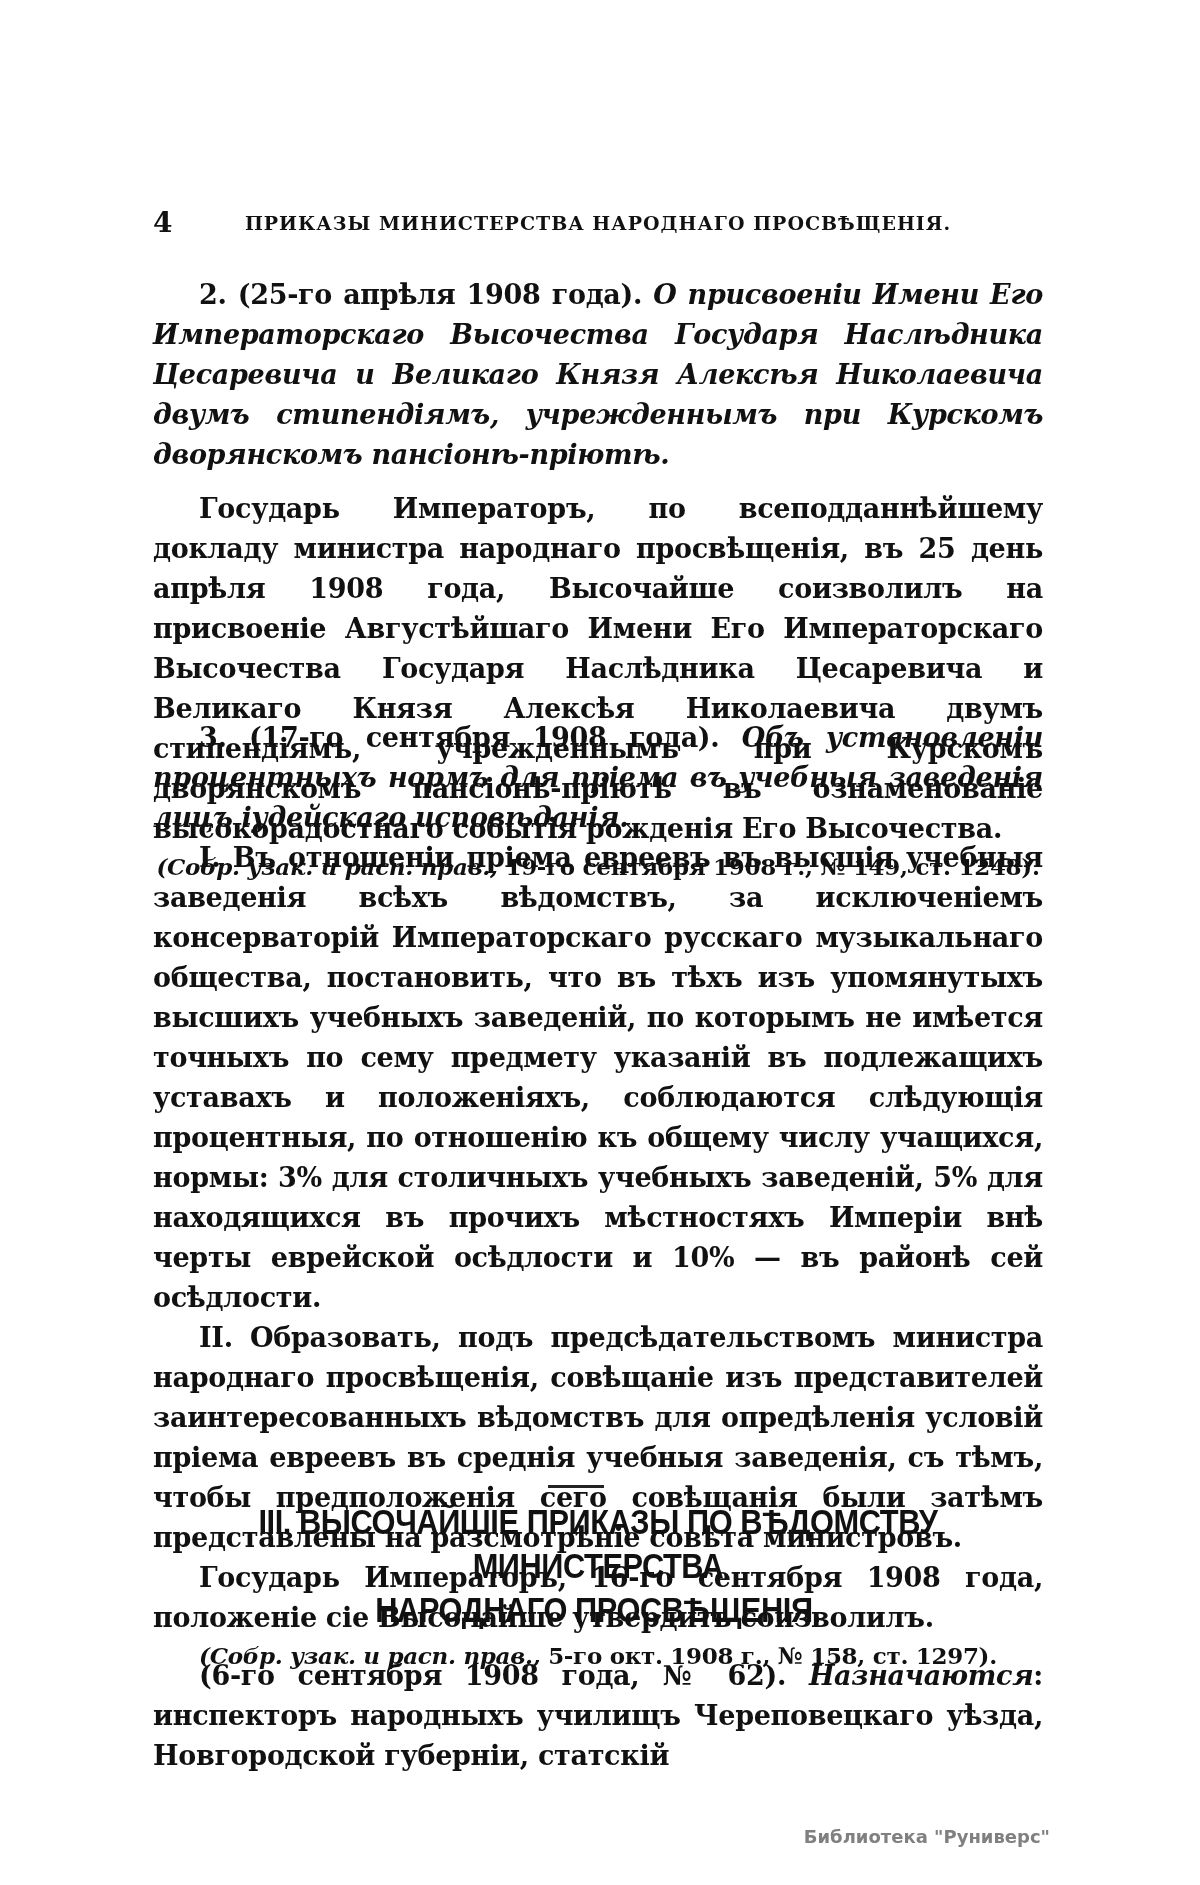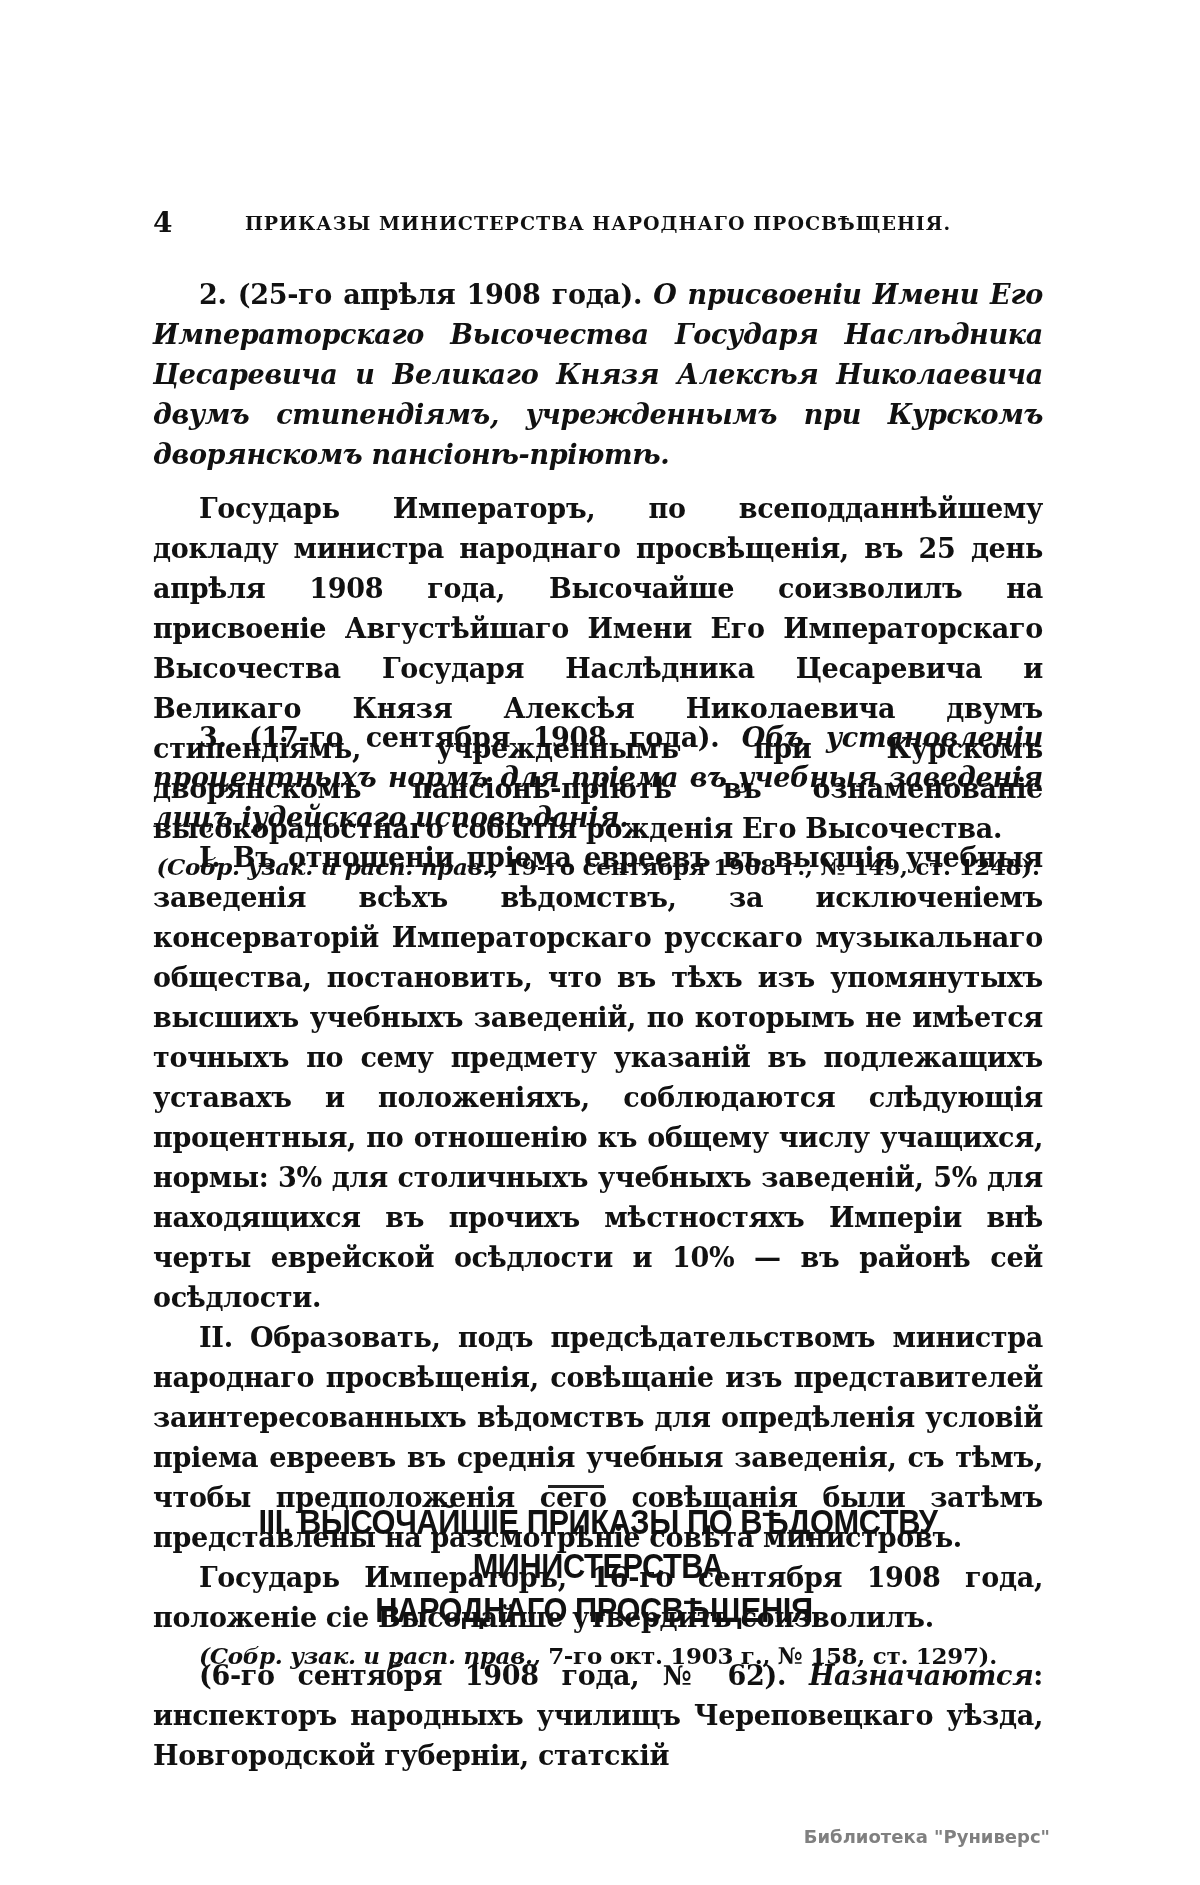--- a/index.html
+++ b/index.html
@@ -39,21 +39,21 @@
   </div>
 
   <div class="text-col" style="top:718px;">
     <p class="indent">
       <span>3. (17-го сентября 1908 года). </span><span class="it">Объ установленіи процентныхъ нормъ для пріема въ учебныя заведенія лицъ іудейскаго исповѣданія.</span>
     </p>
     <p class="indent">I. Въ отношеніи пріема евреевъ въ высшія учебныя заведенія всѣхъ вѣдомствъ, за исключеніемъ консерваторій Императорскаго русскаго музыкальнаго общества, постановить, что въ тѣхъ изъ упомянутыхъ высшихъ учебныхъ заведеній, по которымъ не имѣется точныхъ по сему предмету указаній въ подлежащихъ уставахъ и положеніяхъ, соблюдаются слѣдующія процентныя, по отношенію къ общему числу учащихся, нормы: 3% для столичныхъ учебныхъ заведеній, 5% для находящихся въ прочихъ мѣстностяхъ Имперіи внѣ черты еврейской осѣдлости и 10% — въ районѣ сей осѣдлости.</p>
     <p class="indent">II. Образовать, подъ предсѣдательствомъ министра народнаго просвѣщенія, совѣщаніе изъ представителей заинтересованныхъ вѣдомствъ для опредѣленія условій пріема евреевъ въ среднія учебныя заведенія, съ тѣмъ, чтобы предположенія сего совѣщанія были затѣмъ представлены на разсмотрѣніе совѣта министровъ.</p>
     <p class="indent">Государь Императоръ, 16-го сентября 1908 года, положеніе сіе Высочайше утвердить соизволилъ.</p>
     <p class="cite">
-      <span class="it">(Собр. узак. и расп. прав.,</span><span> 7-го окт. 1903 г., № 158, ст. 1297).</span>
+      <span class="it">(Собр. узак. и расп. прав.,</span><span> 5-го окт. 1908 г., № 158, ст. 1297).</span>
     </p>
   </div>
 
   <div class="rule" style="top:1485px;"></div>
 
   <div class="text-col" style="top:1500px;">
     <div class="section-head">III. ВЫСОЧАЙШІЕ ПРИКАЗЫ ПО ВѢДОМСТВУ МИНИСТЕРСТВА</div>
     <div class="section-head">НАРОДНАГО ПРОСВѢЩЕНІЯ.</div>
     <p class="indent" style="margin-top:24px;">
       <span>(6-го сентября 1908 года, № 62). </span><span class="it">Назначаются</span><span>: инспекторъ народныхъ училищъ Череповецкаго уѣзда, Новгородской губерніи, статскій</span>

